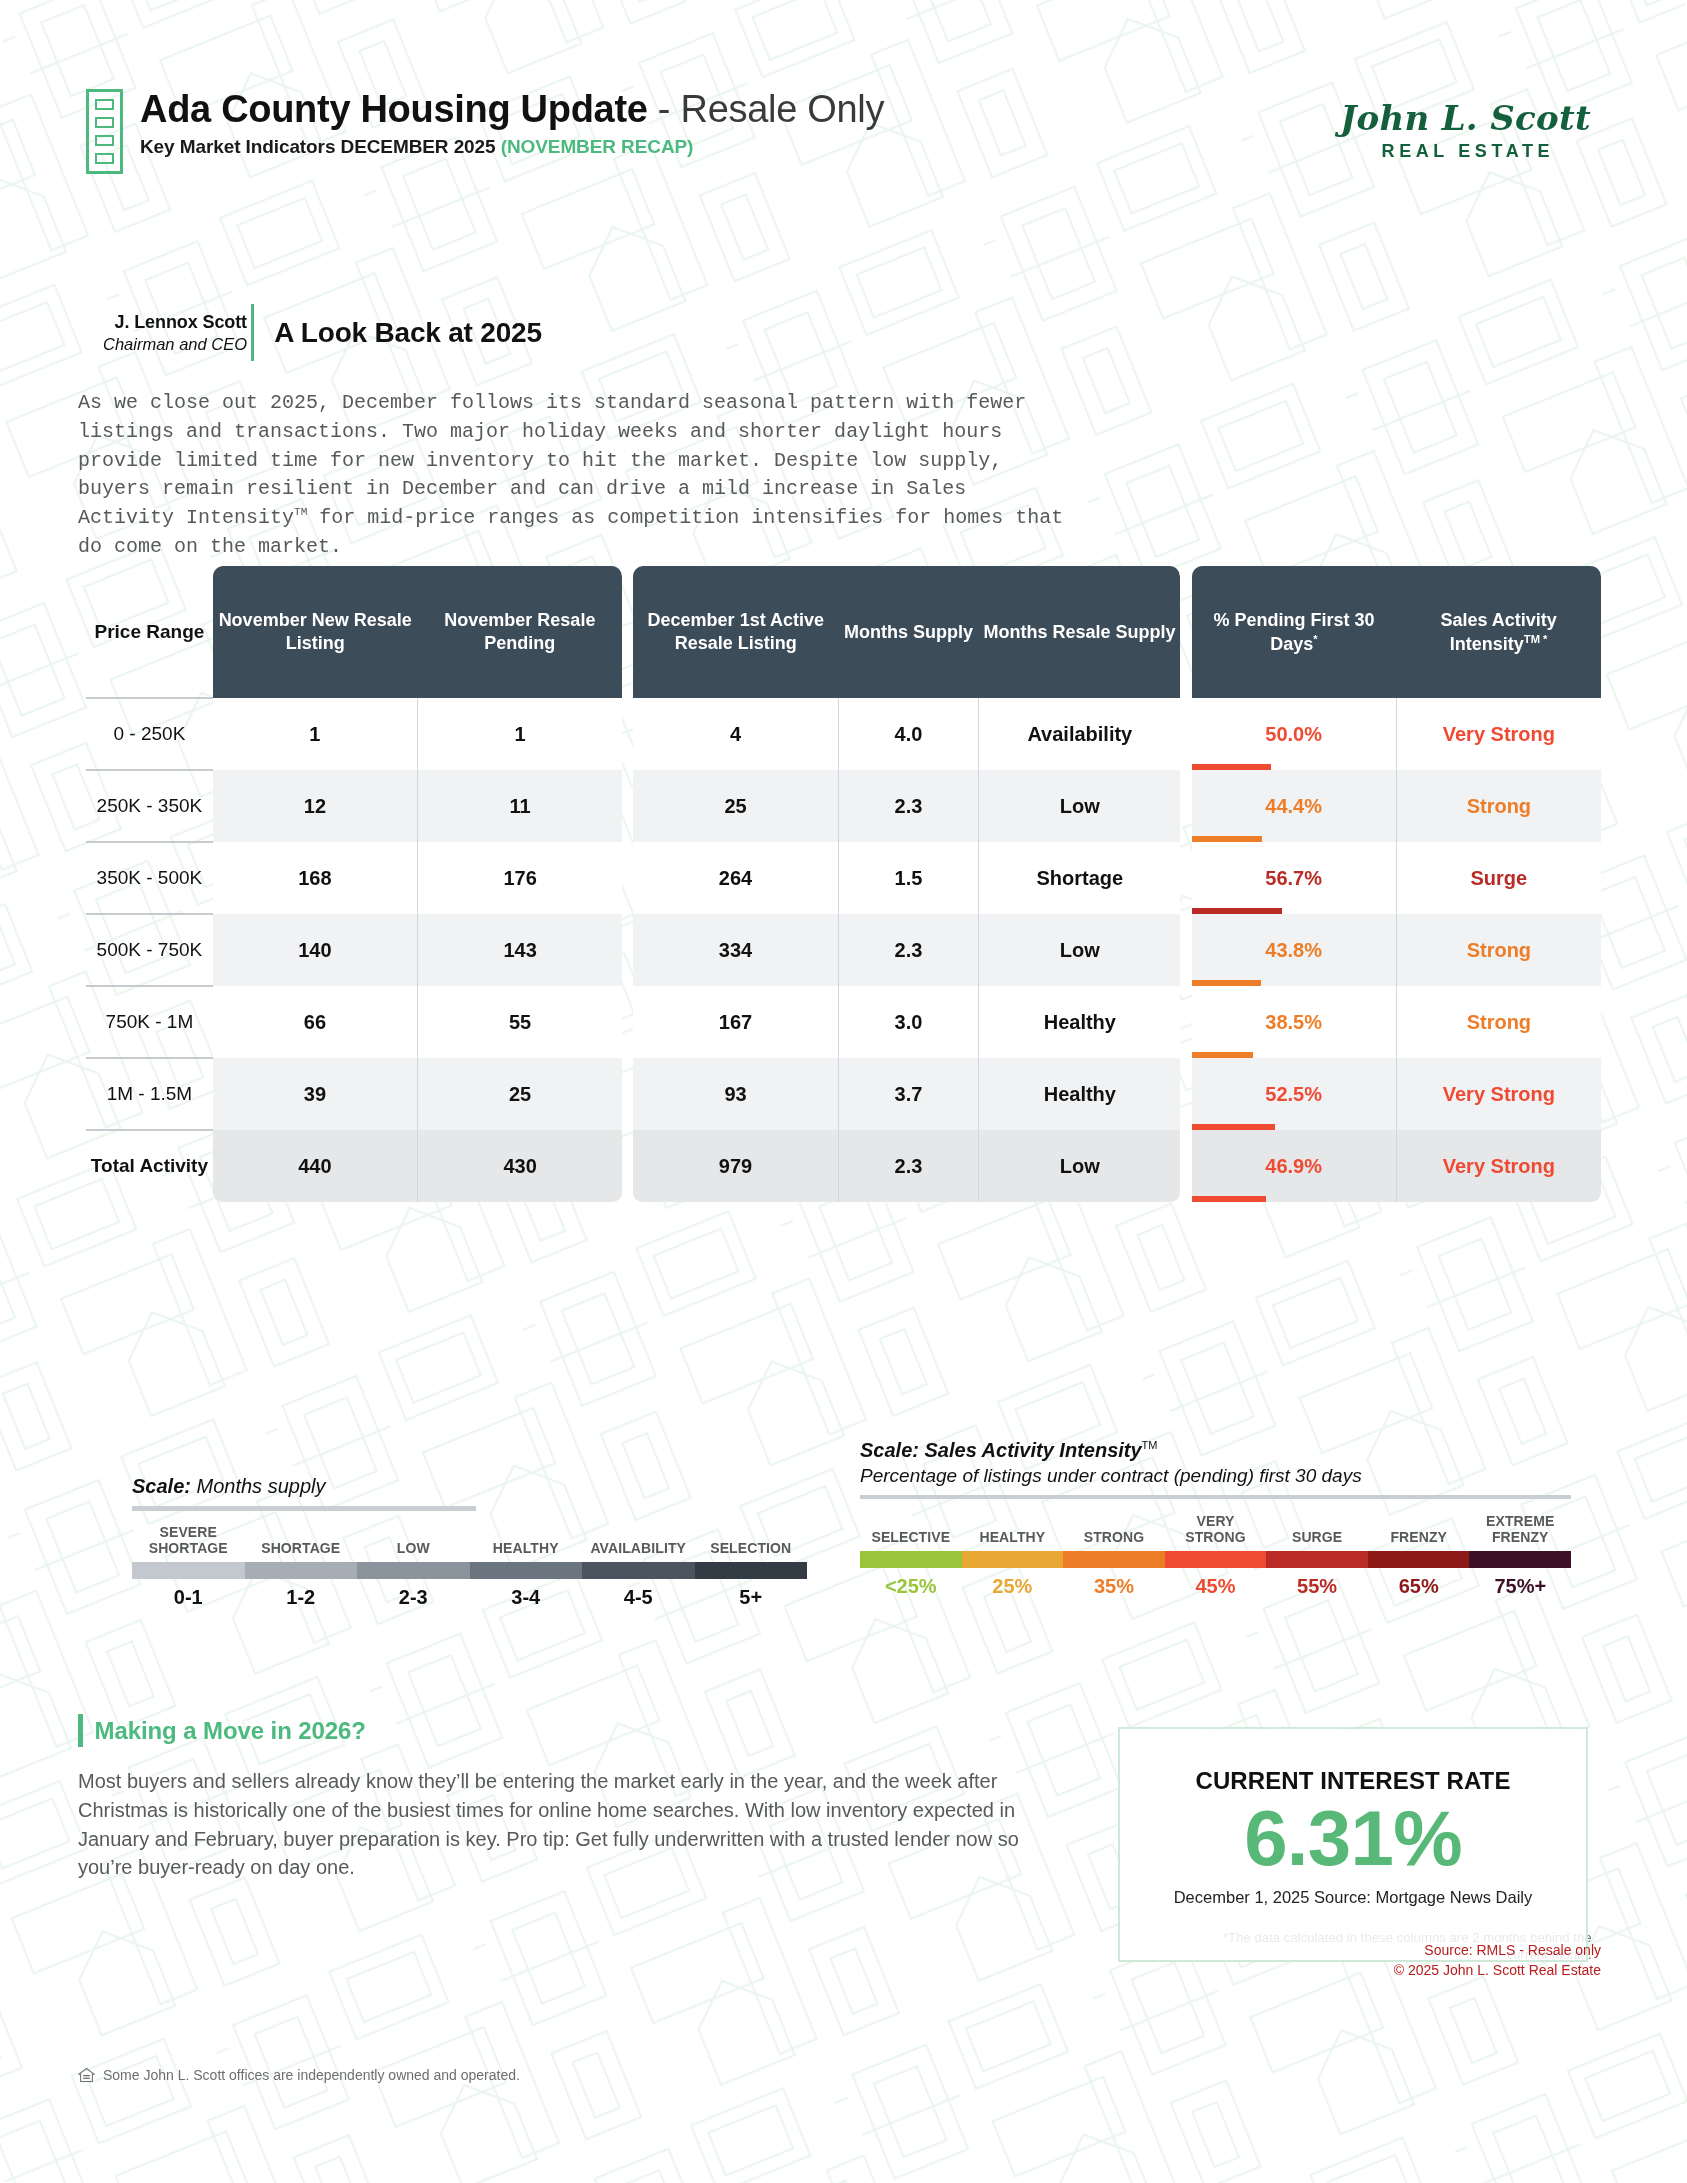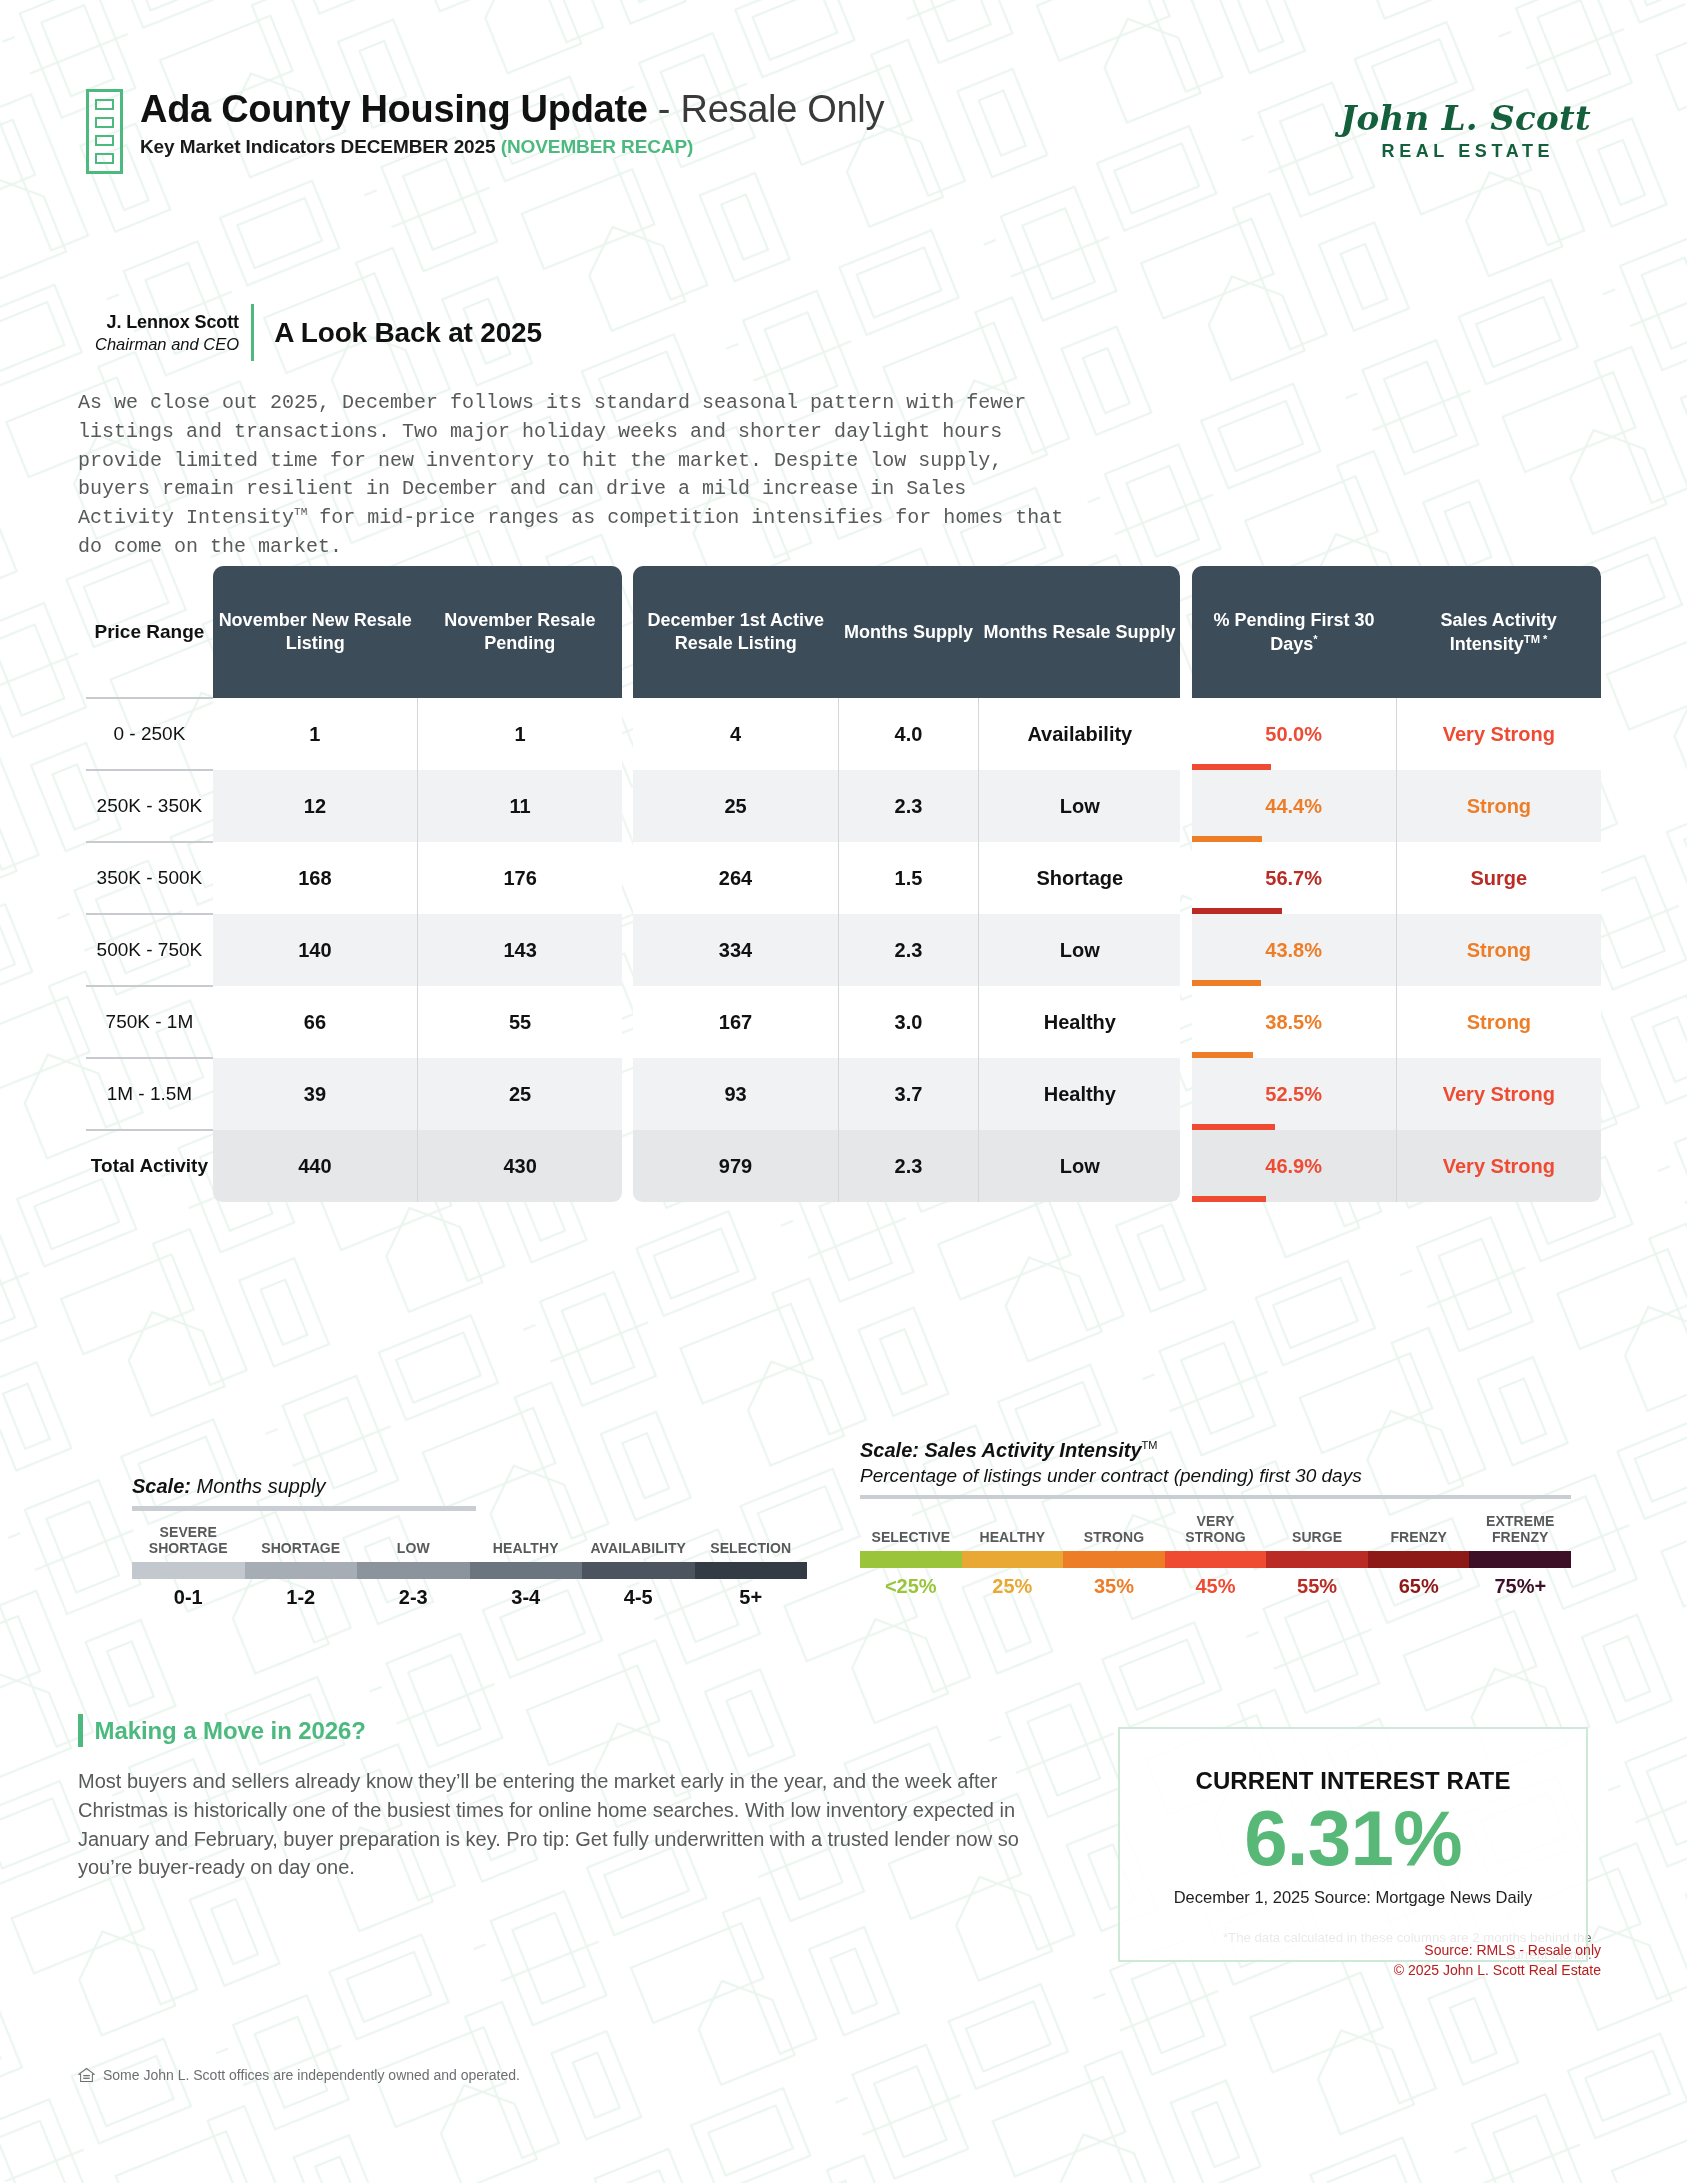--- a/index.html
+++ b/index.html
@@ -80,21 +80,21 @@
     font-size: 18px; font-weight: 700;
     letter-spacing: 4.6px; margin-top: 6px;
     padding-left: 4.6px;
   }
 
   
   .byline-row {
     position: absolute; left: 86px; top: 304px;
     display: flex; align-items: center;
   }
-  .byline { text-align: right; padding-right: 12px; width: 165px; }
+  .byline { text-align: right; padding-right: 4px; width: 165px; }
   .byline-name { font-size: 18px; font-weight: 700; color: #111; letter-spacing: -0.1px;}
   .byline-role { font-size: 16.5px; font-style: italic; color: #111; margin-top: 2px; }
   .byline-rule { width: 3.3px; height: 57px; background: #4cb97f; }
   .section-title {
     font-size: 28px; font-weight: 800; color: #111;
     padding-left: 20px; letter-spacing: -0.2px;
   }
   .intro-text {
     position: absolute; left: 78px; top: 389px;
     width: 992px;

